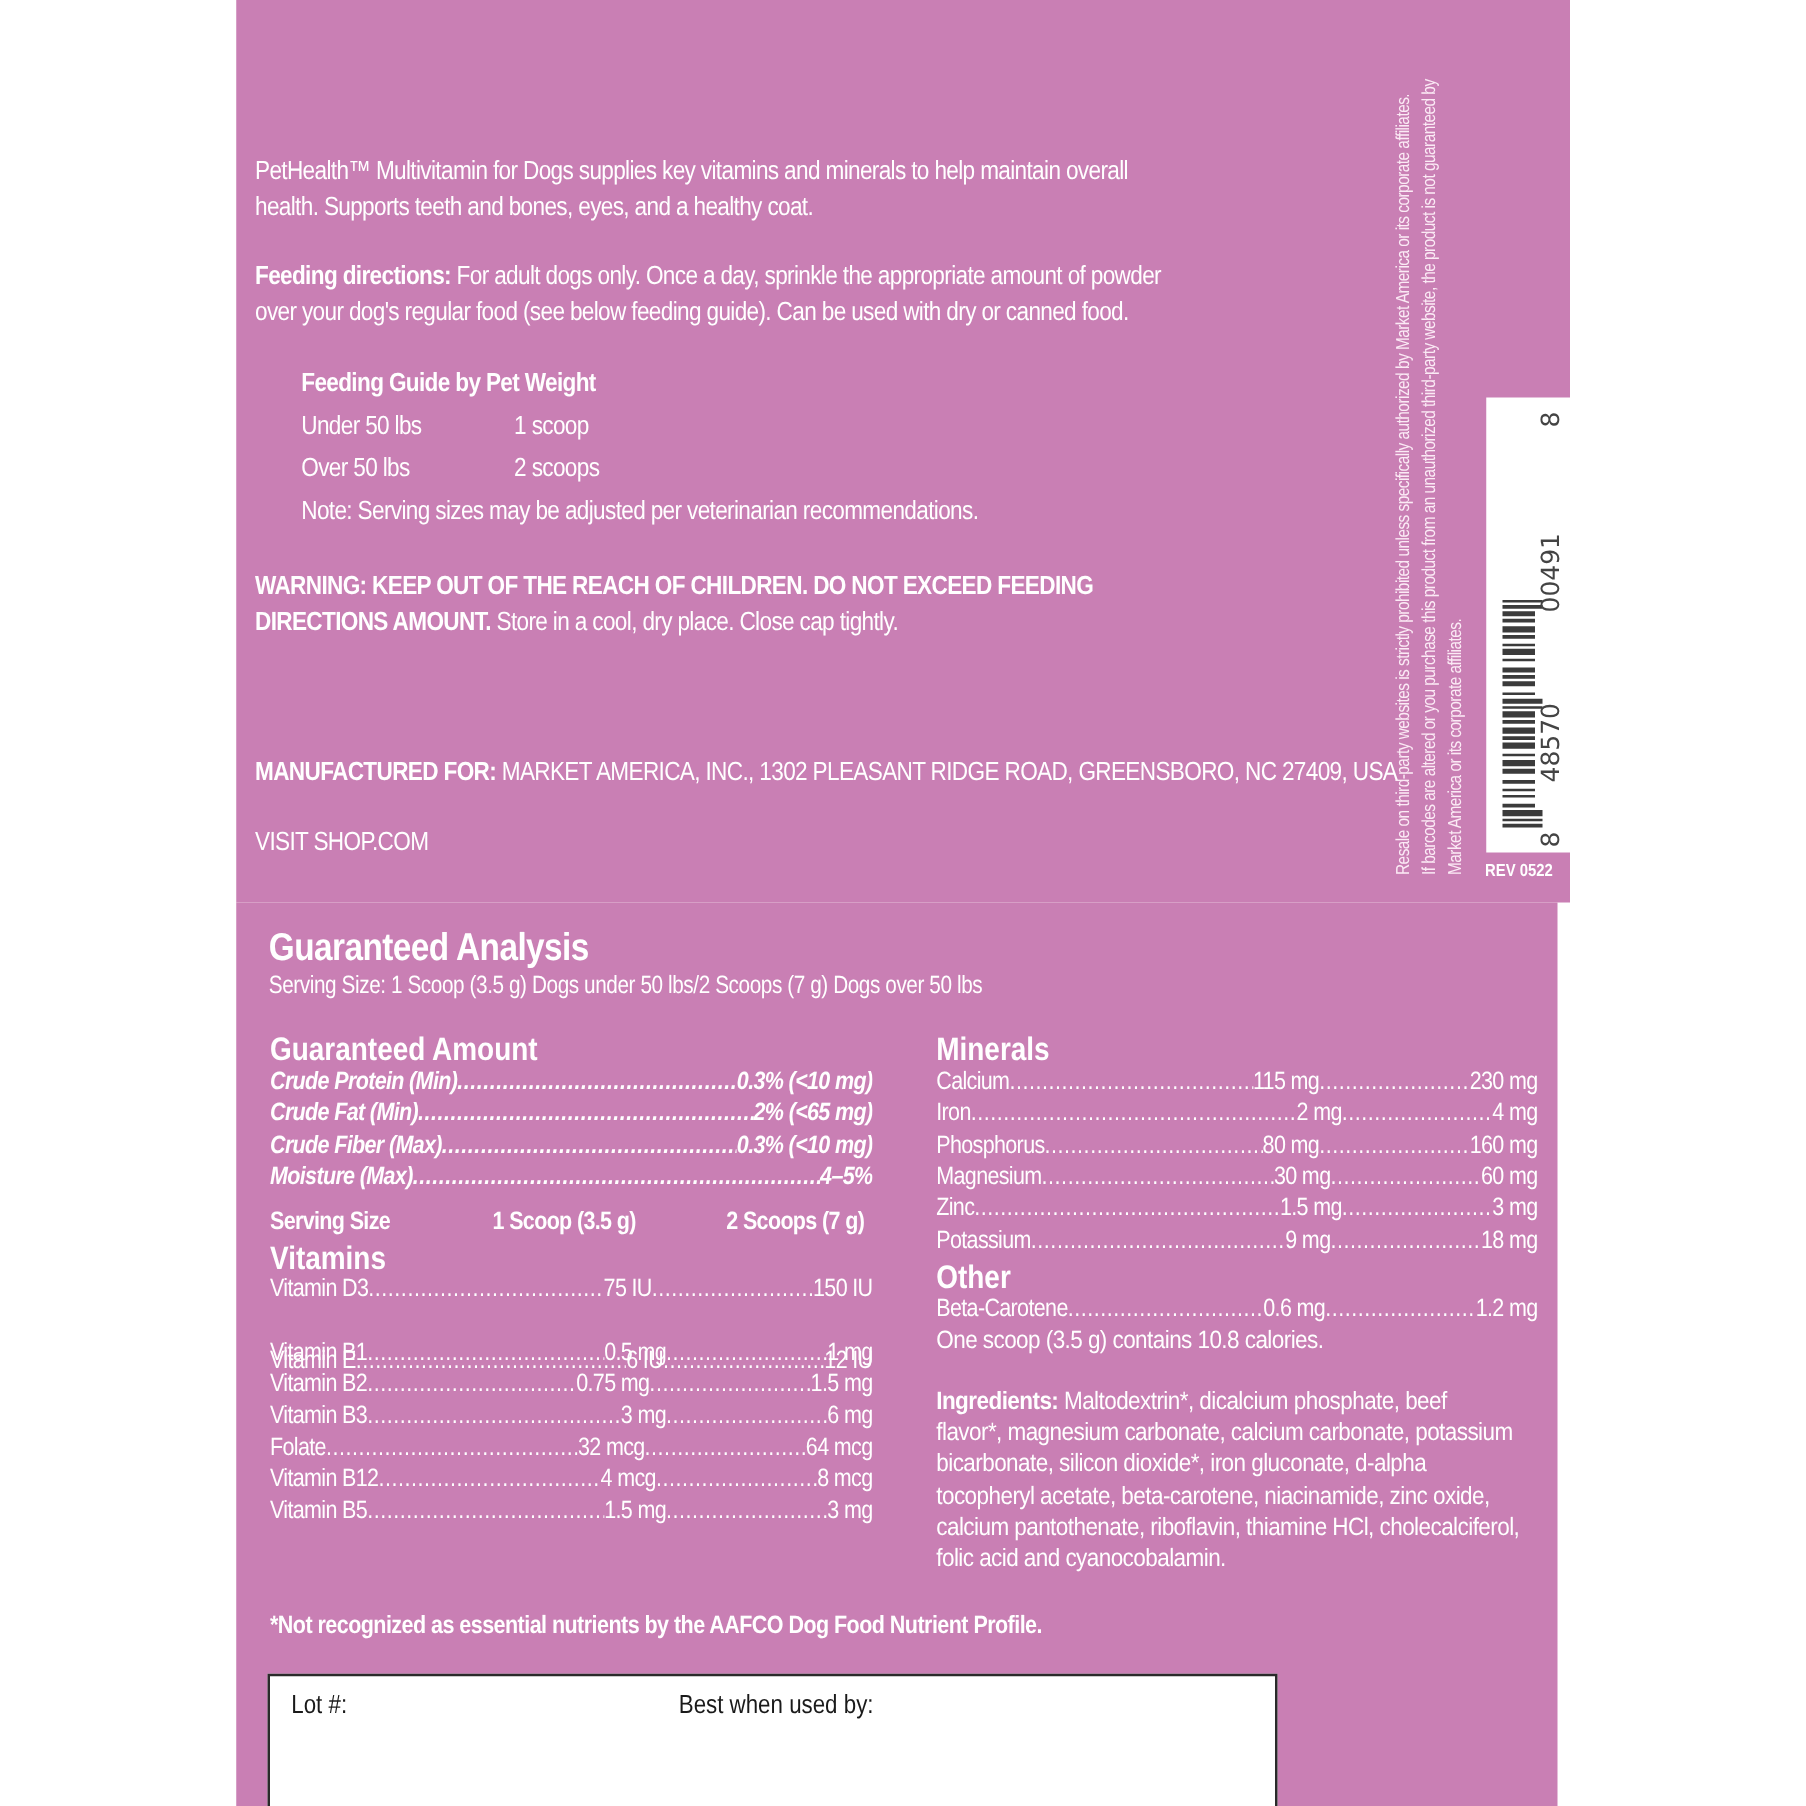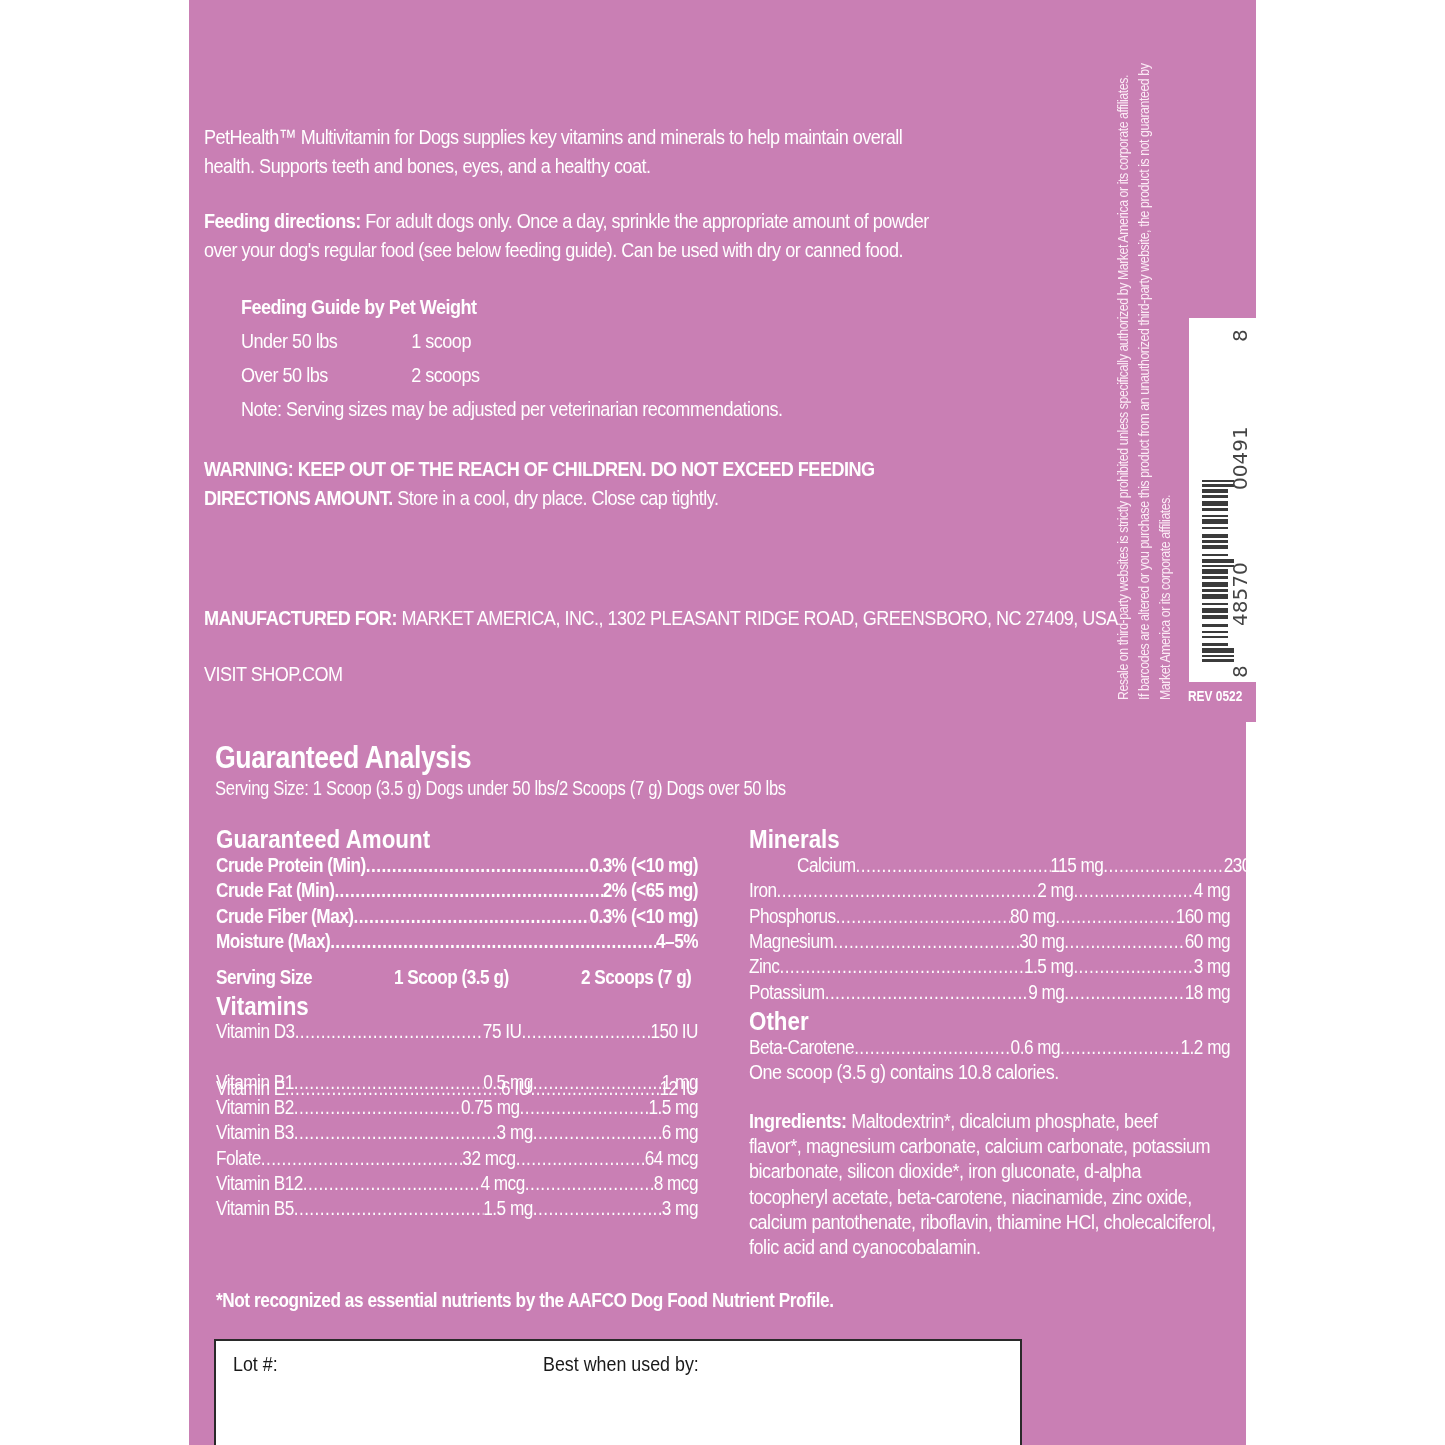--- a/index.html
+++ b/index.html
@@ -141,21 +141,21 @@
       position: absolute;
       display: flex;
       align-items: baseline;
       font-size: 20px;
       line-height: 25px;
       height: 25px;
       white-space: nowrap;
       overflow: hidden;
       letter-spacing: -0.6px;
     }
-    .row.b { font-weight: bold; }
+    .row.b { font-weight: bold; font-style: italic; }
     .row .lbl { flex: 0 0 auto; }
     .row .dots {
       flex: 1 1 auto;
       overflow: hidden;
       min-width: 6px;
     }
     .row .dots::before {
       content: "....................................................................................................................................................";
       letter-spacing: 0.5px;
     }
@@ -433,21 +433,21 @@
         <span class="dots" style="flex: 1 1 auto;"></span>
         <span class="val" style="min-width: 0px;">1.5 mg</span>
         <span class="dots" style="flex: 0 0 150px;"></span>
         <span class="val" style="margin-left: auto;">3 mg</span>
       </div>
     </div>
   </div>
 
 <div class="abs sec-head" style="left:749px; top:824px;">Minerals</div>
 <div id="mineral-rows">
-    <div class="row" style="left: 749px; top: 853px; width: 481px; margin-left: 48px;">
+    <div class="row" style="left: 749px; top: 853px; width: 481px;">
       <div style="display: flex; align-items: baseline; width: 559.302px; transform: scaleX(0.86); transform-origin: left top;">
         <span class="lbl">Calcium</span>
         <span class="dots" style="flex: 1 1 auto;"></span>
         <span class="val" style="min-width: 0px;">115 mg</span>
         <span class="dots" style="flex: 0 0 140px;"></span>
         <span class="val" style="margin-left: auto;">230 mg</span>
       </div>
     </div>
     <div class="row" style="left: 749px; top: 878.3px; width: 481px;">
       <div style="display: flex; align-items: baseline; width: 559.302px; transform: scaleX(0.86); transform-origin: left top;">

